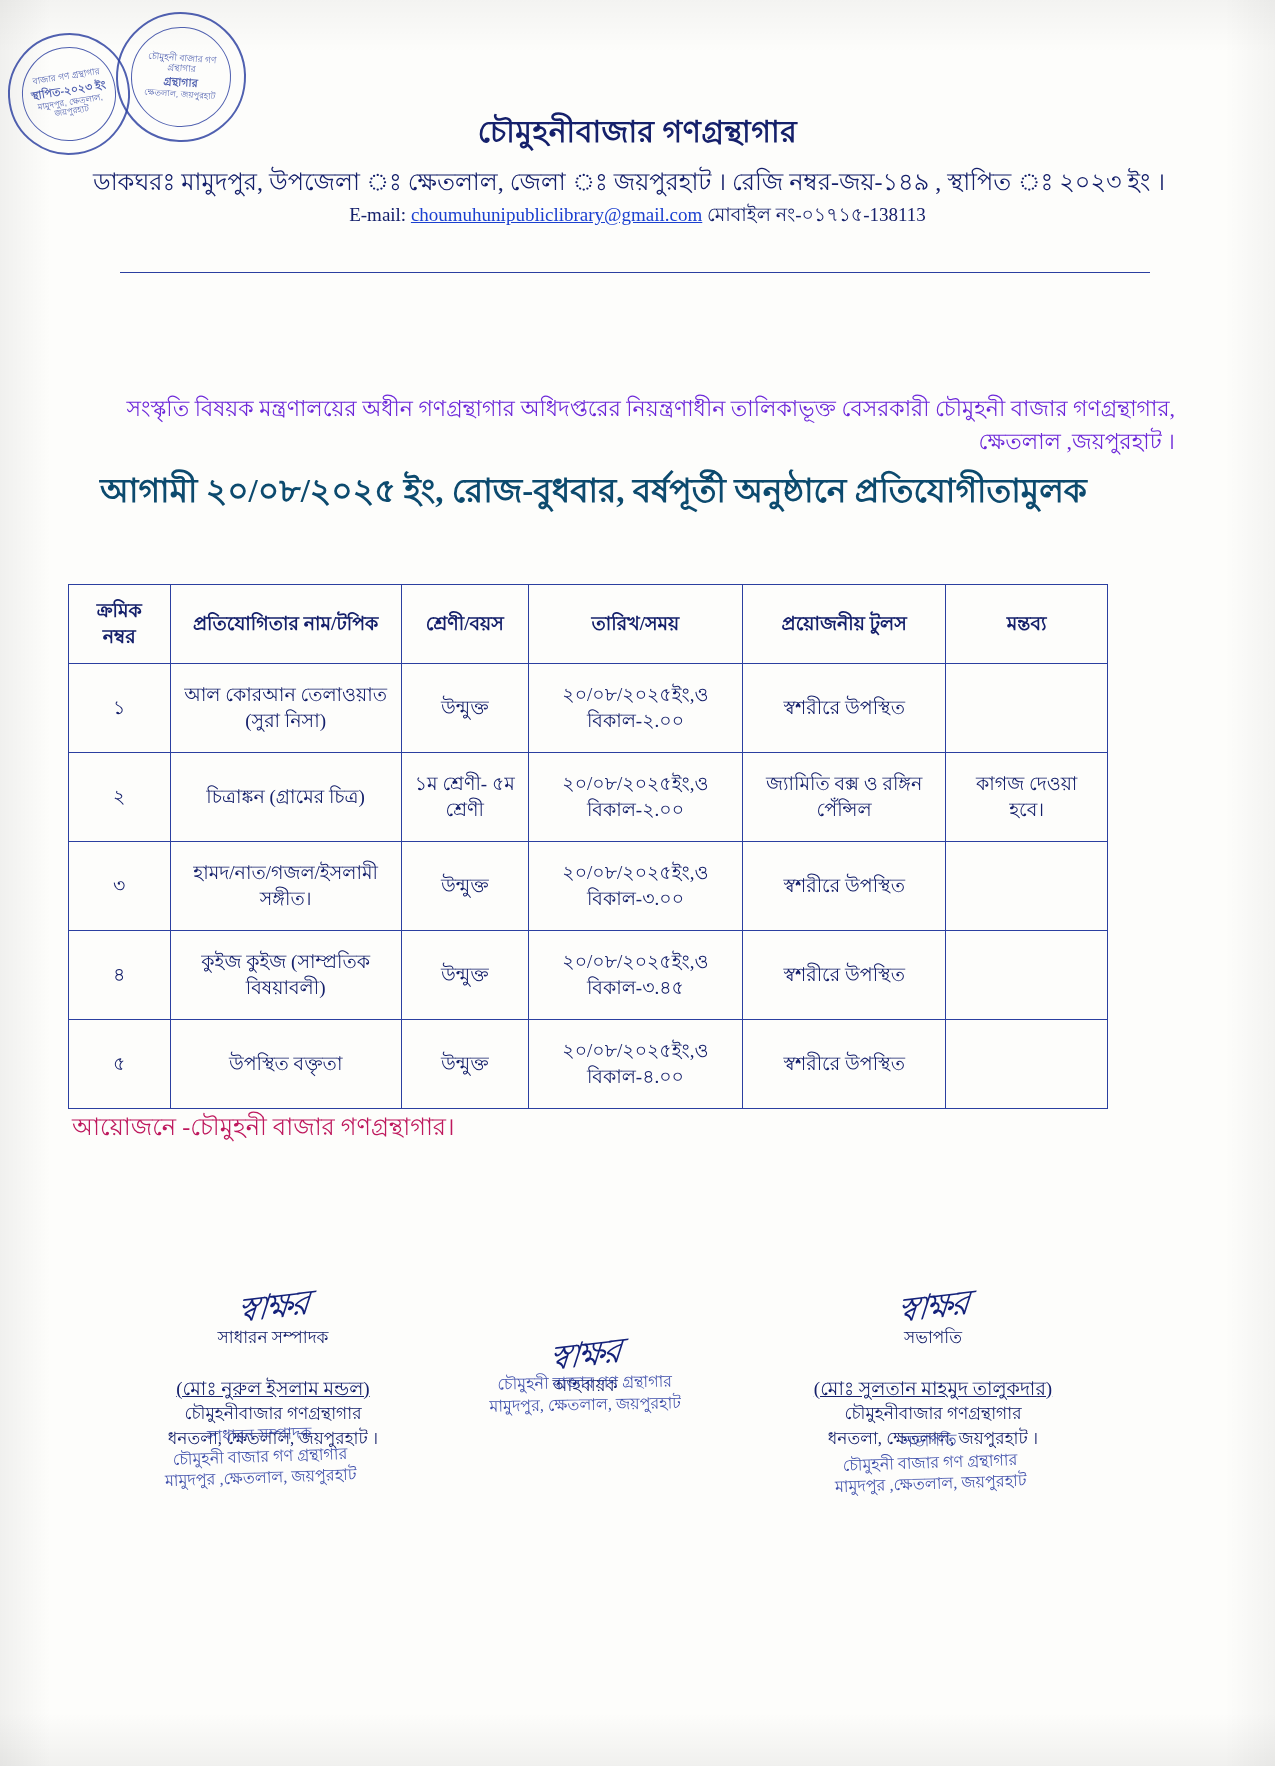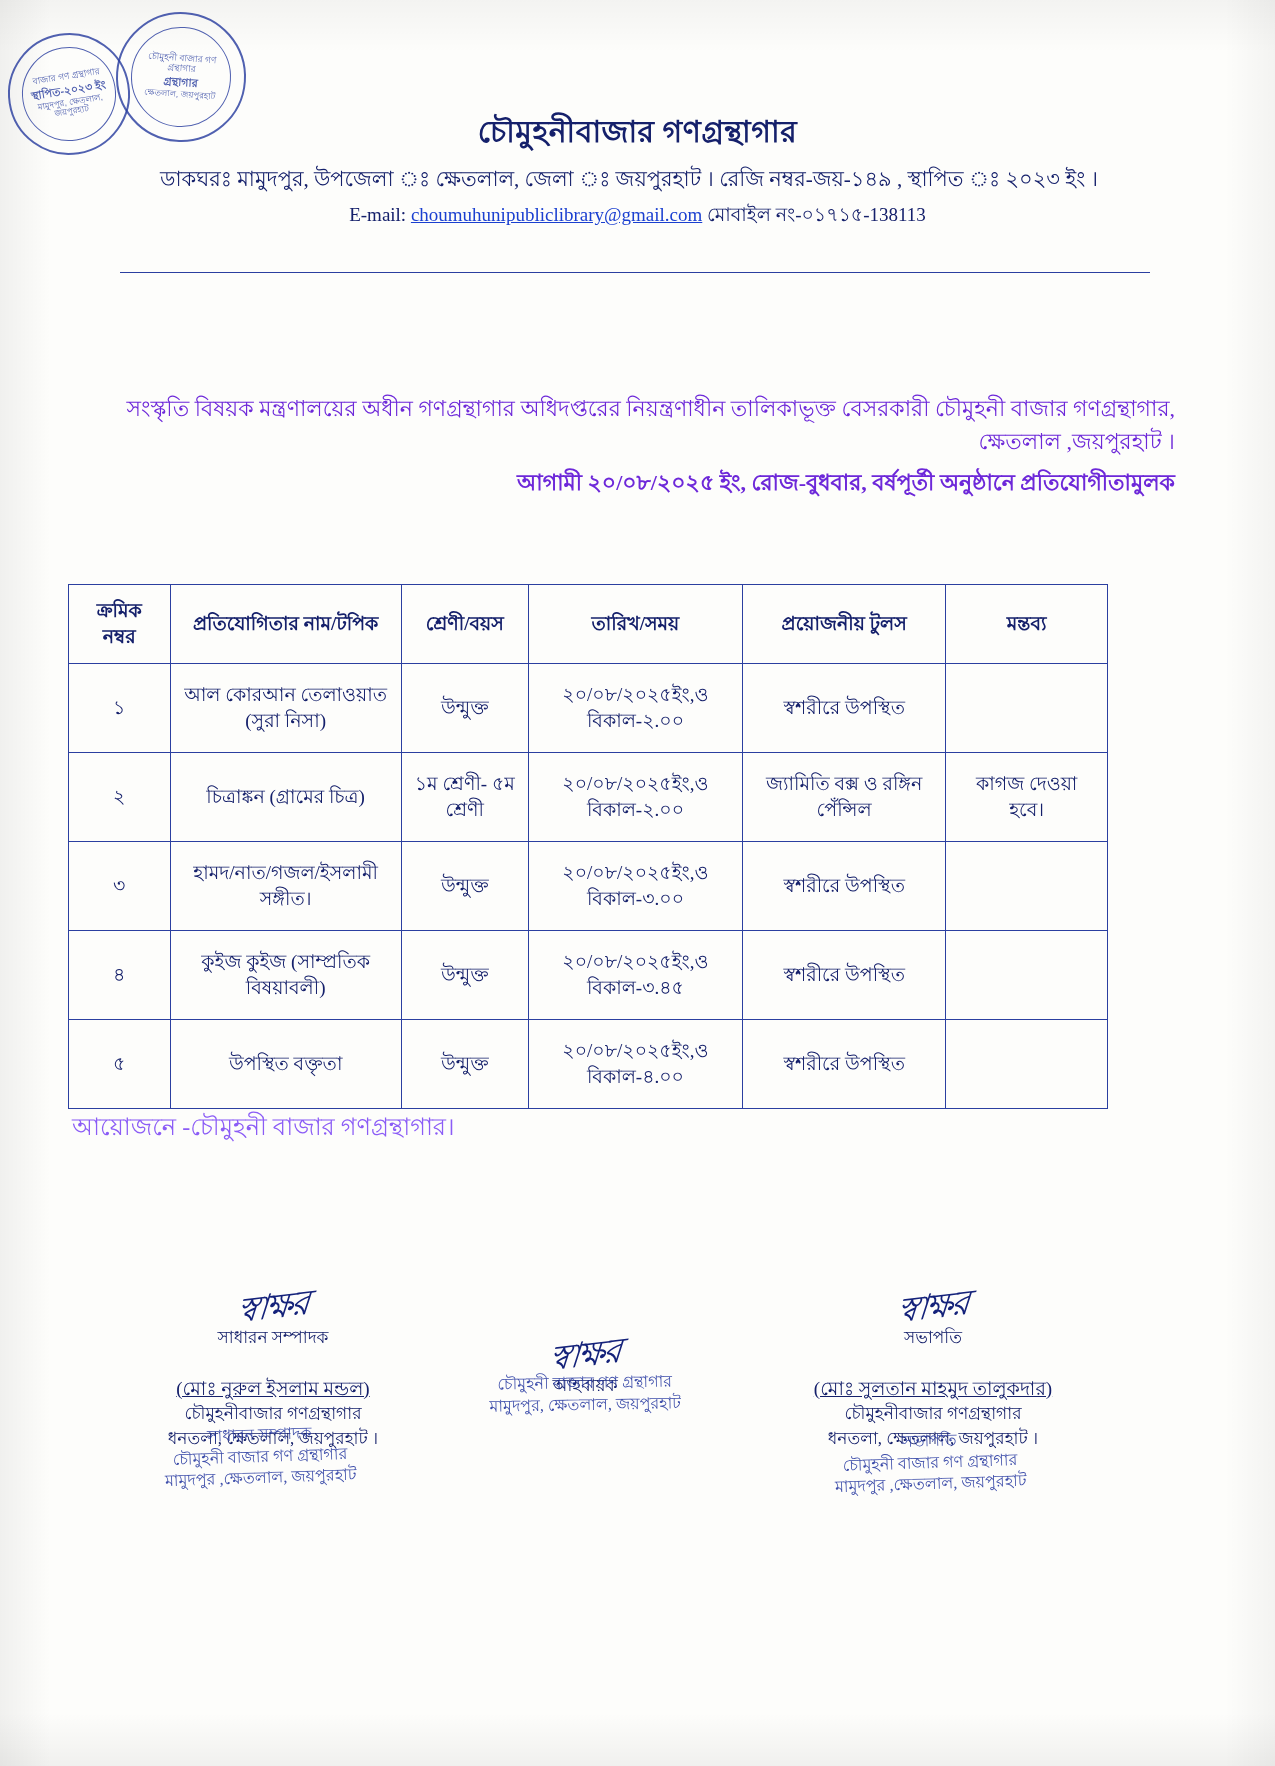--- a/index.html
+++ b/index.html
@@ -80,21 +80,21 @@
     font-size: 30px;
     font-weight: bold;
     color: #15206b;
     letter-spacing: 0.5px;
   }
   .org-address {
     position: absolute;
     top: 163px;
     left: 0; right: 17px;
     text-align: center;
-    font-size: 21px;
+    font-size: 24px;
     color: #15206b;
   }
   .org-email-line {
     position: absolute;
     top: 200px;
     left: 0; right: 0;
     text-align: center;
     font-size: 19px;
     color: #15206b;
   }
@@ -129,25 +129,25 @@
     text-align: right;
     font-size: 22px;
     line-height: 1.5;
     color: #6d28d9;
   }
   .headline {
     position: absolute;
     top: 466px;
     left: 100px;
     width: 1075px;
-    text-align: right;
-    font-size: 22px;
+    text-align: left;
+    font-size: 33px;
     line-height: 1.55;
     font-weight: bold;
-    color: #6d28d9;
+    color: #0c4a6e;
   }
 
   
   table.schedule {
     position: absolute;
     top: 584px;
     left: 68px;
     width: 1040px;
     border-collapse: collapse;
     color: #15206b;
@@ -175,21 +175,21 @@
   .col-date { width: 205px; }
   .col-tool { width: 213px; }
   .col-rem  { width: 169px; margin-left: 44px; }
 
   
   .organizer {
     position: absolute;
     top: 1108px;
     left: 72px;
     font-size: 24px;
-    color: #8b5cf6;
+    color: #be185d;
   }
 
   .sig-block {
     position: absolute;
     text-align: center;
     color: #15206b;
     font-size: 17px;
     line-height: 1.45;
   }
   #sig-secretary { left: 108px;  top: 1282px; width: 330px; }

